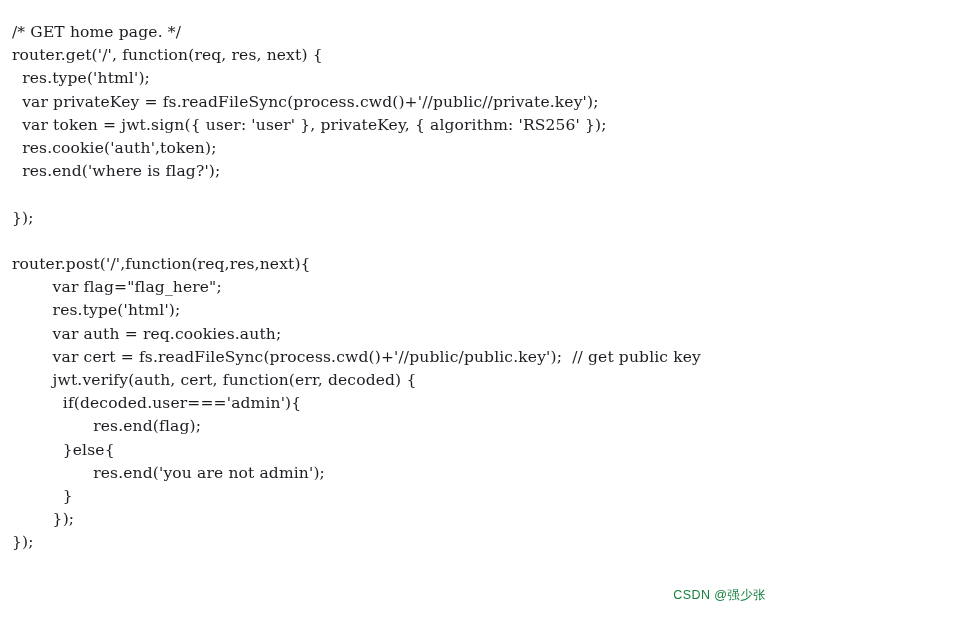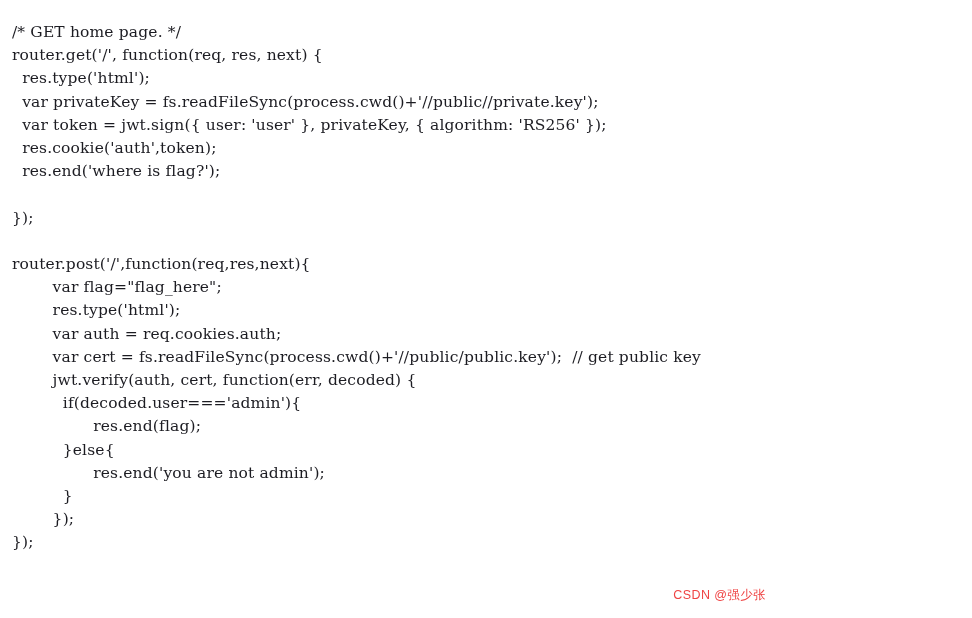--- a/index.html
+++ b/index.html
@@ -61,15 +61,15 @@
     user-select: none;
   }
 </style>
 </head>
 <body style="background: rgb(255, 255, 255);">
 
 <div id="code-page" style="background: rgb(255, 255, 255);">
 
   <pre id="code-block" style="color: rgb(28, 28, 34);"><span class="code-line">/* GET home page. */</span><span class="code-line">router.get('/', function(req, res, next) {</span><span class="code-line">  res.type('html');</span><span class="code-line">  var privateKey = fs.readFileSync(process.cwd()+'//public//private.key');</span><span class="code-line">  var token = jwt.sign({ user: 'user' }, privateKey, { algorithm: 'RS256' });</span><span class="code-line">  res.cookie('auth',token);</span><span class="code-line">  res.end('where is flag?');</span><span class="code-line blank">&nbsp;</span><span class="code-line">});</span><span class="code-line blank">&nbsp;</span><span class="code-line">router.post('/',function(req,res,next){</span><span class="code-line">        var flag="flag_here";</span><span class="code-line">        res.type('html');</span><span class="code-line">        var auth = req.cookies.auth;</span><span class="code-line">        var cert = fs.readFileSync(process.cwd()+'//public/public.key');  // get public key</span><span class="code-line">        jwt.verify(auth, cert, function(err, decoded) {</span><span class="code-line">          if(decoded.user==='admin'){</span><span class="code-line">                res.end(flag);</span><span class="code-line">          }else{</span><span class="code-line">                res.end('you are not admin');</span><span class="code-line">          }</span><span class="code-line">        });</span><span class="code-line">});</span></pre>
 
-  <div id="watermark" style="color: #ef4444;">CSDN @强少张</div>
+  <div id="watermark" style="color: #15803d;">CSDN @强少张</div>
 
 </div>
 
 </body></html>

